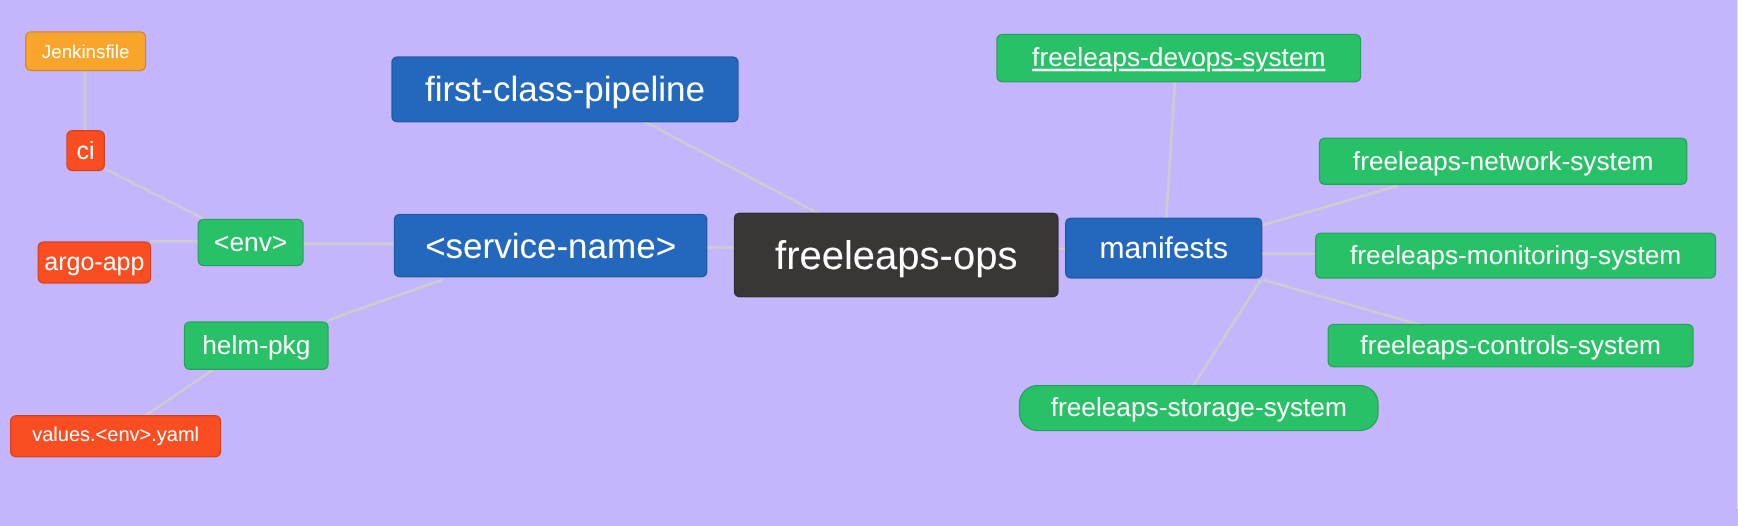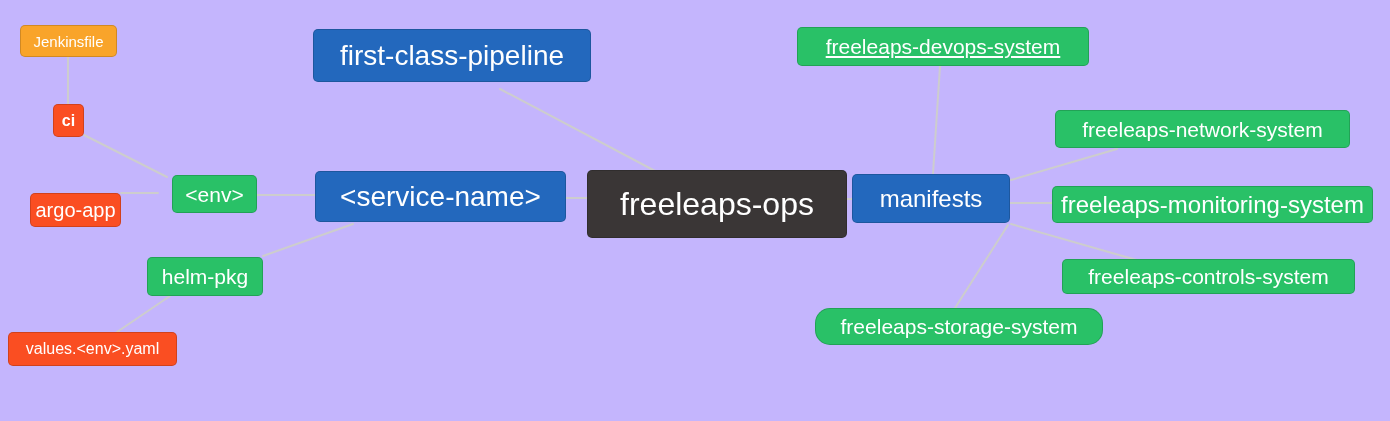--- a/index.html
+++ b/index.html
@@ -52,27 +52,27 @@
       <line x1="566" y1="198" x2="587" y2="198" stroke="#cdcdcd" stroke-width="2" stroke-linecap="round"></line>
       <line x1="847" y1="199" x2="852" y2="199" stroke="#cdcdcd" stroke-width="2" stroke-linecap="round"></line>
       <line x1="940" y1="66" x2="933" y2="174" stroke="#cdcdcd" stroke-width="2" stroke-linecap="round"></line>
       <line x1="1011" y1="180" x2="1117" y2="149" stroke="#cdcdcd" stroke-width="2" stroke-linecap="round"></line>
       <line x1="1010" y1="203" x2="1052" y2="203" stroke="#cdcdcd" stroke-width="2" stroke-linecap="round"></line>
       <line x1="1011" y1="224" x2="1140" y2="261" stroke="#cdcdcd" stroke-width="2" stroke-linecap="round"></line>
       <line x1="1008" y1="225" x2="955" y2="308" stroke="#cdcdcd" stroke-width="2" stroke-linecap="round"></line>
     </svg>
 
 <div class="node" style="left: 20px; top: 25px; width: 97px; height: 32px; background: rgb(249, 164, 42); font-size: 15px;">Jenkinsfile</div>
-    <div class="node" style="left: 53px; top: 104px; width: 31px; height: 33px; background: rgb(250, 78, 34); font-size: 16px; font-weight: bold;">ci</div>
+    <div class="node" style="left: 53px; top: 104px; width: 31px; height: 33px; background: rgb(250, 78, 34); font-size: 20px;">ci</div>
     <div class="node" style="left: 30px; top: 193px; width: 91px; height: 34px; background: rgb(250, 78, 34); font-size: 20px; text-align: right;">argo-app</div>
-    <div class="node" style="left: 172px; top: 175px; width: 85px; height: 38px; background: rgb(41, 193, 103); font-size: 21px;">&lt;env&gt;</div>
+    <div class="node" style="left: 158px; top: 175px; width: 85px; height: 38px; background: rgb(41, 193, 103); font-size: 21px;">&lt;env&gt;</div>
     <div class="node" style="left: 147px; top: 257px; width: 116px; height: 39px; background: rgb(41, 193, 103); font-size: 21px;">helm-pkg</div>
     <div class="node" style="left: 8px; top: 332px; width: 169px; height: 34px; background: rgb(250, 78, 34); font-size: 16px; text-align: center;">values.&lt;env&gt;.yaml</div>
-    <div class="node" style="left: 313px; top: 29px; width: 278px; height: 53px; background: rgb(35, 104, 189); font-size: 28px;">first-class-pipeline</div>
+    <div class="node" style="left: 313px; top: 45px; width: 278px; height: 53px; background: rgb(35, 104, 189); font-size: 28px;">first-class-pipeline</div>
     <div class="node" style="left: 315px; top: 171px; width: 251px; height: 51px; background: rgb(35, 104, 189); font-size: 28px;">&lt;service-name&gt;</div>
     <div class="node" style="left: 587px; top: 170px; width: 260px; height: 68px; background: rgb(58, 54, 54); font-size: 32px;">freeleaps-ops</div>
     <div class="node" style="left: 852px; top: 174px; width: 158px; height: 49px; background: rgb(35, 104, 189); font-size: 24px;">manifests</div>
     <div class="node" style="left: 797px; top: 27px; width: 292px; height: 39px; background: rgb(41, 193, 103); font-size: 21px; text-decoration: underline;">freeleaps-devops-system</div>
     <div class="node" style="left: 1055px; top: 110px; width: 295px; height: 38px; background: rgb(41, 193, 103); font-size: 21px;">freeleaps-network-system</div>
-    <div class="node" style="left: 1052px; top: 186px; width: 321px; height: 37px; background: rgb(41, 193, 103); font-size: 24px;">freeleaps-monitoring-system</div>
+    <div class="node" style="left: 1052px; top: 186px; width: 321px; height: 37px; background: rgb(41, 193, 103); font-size: 21px;">freeleaps-monitoring-system</div>
     <div class="node" style="left: 1062px; top: 259px; width: 293px; height: 35px; background: rgb(41, 193, 103); font-size: 21px;">freeleaps-controls-system</div>
     <div class="node" style="left: 815px; top: 308px; width: 288px; height: 37px; background: rgb(41, 193, 103); font-size: 21px; border-radius: 15px;">freeleaps-storage-system</div>
   </div>
 
 </body></html>

